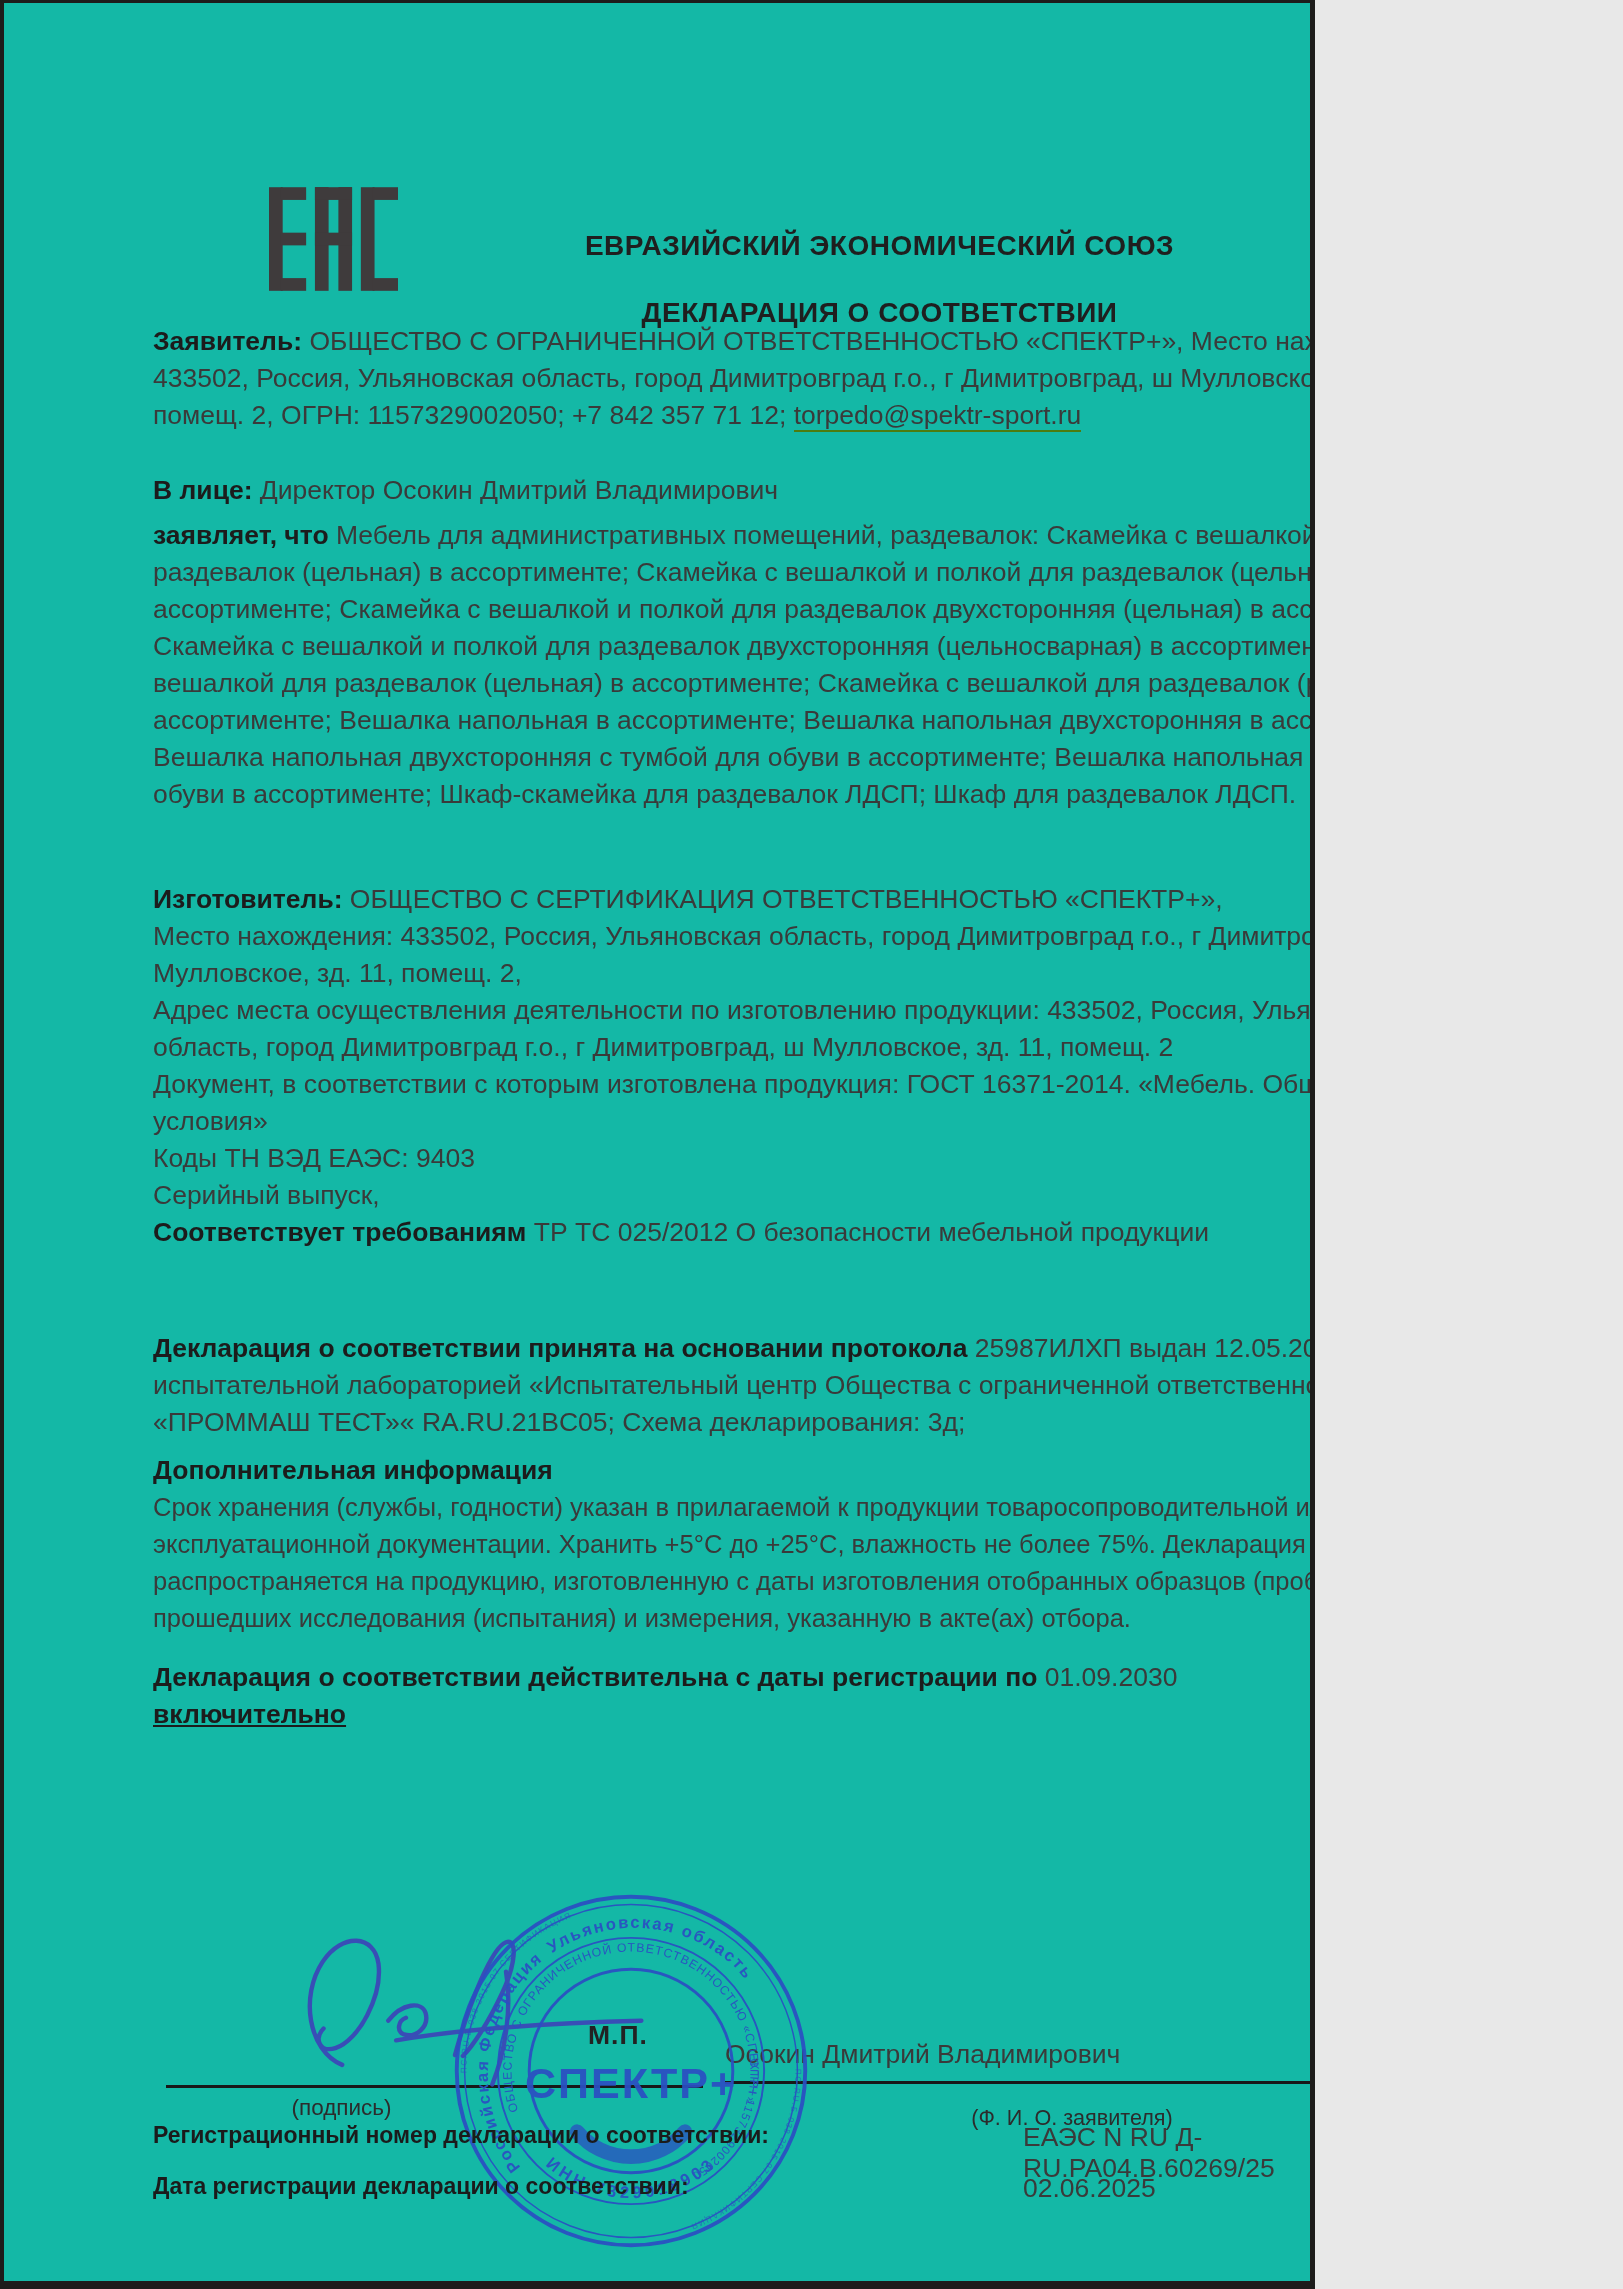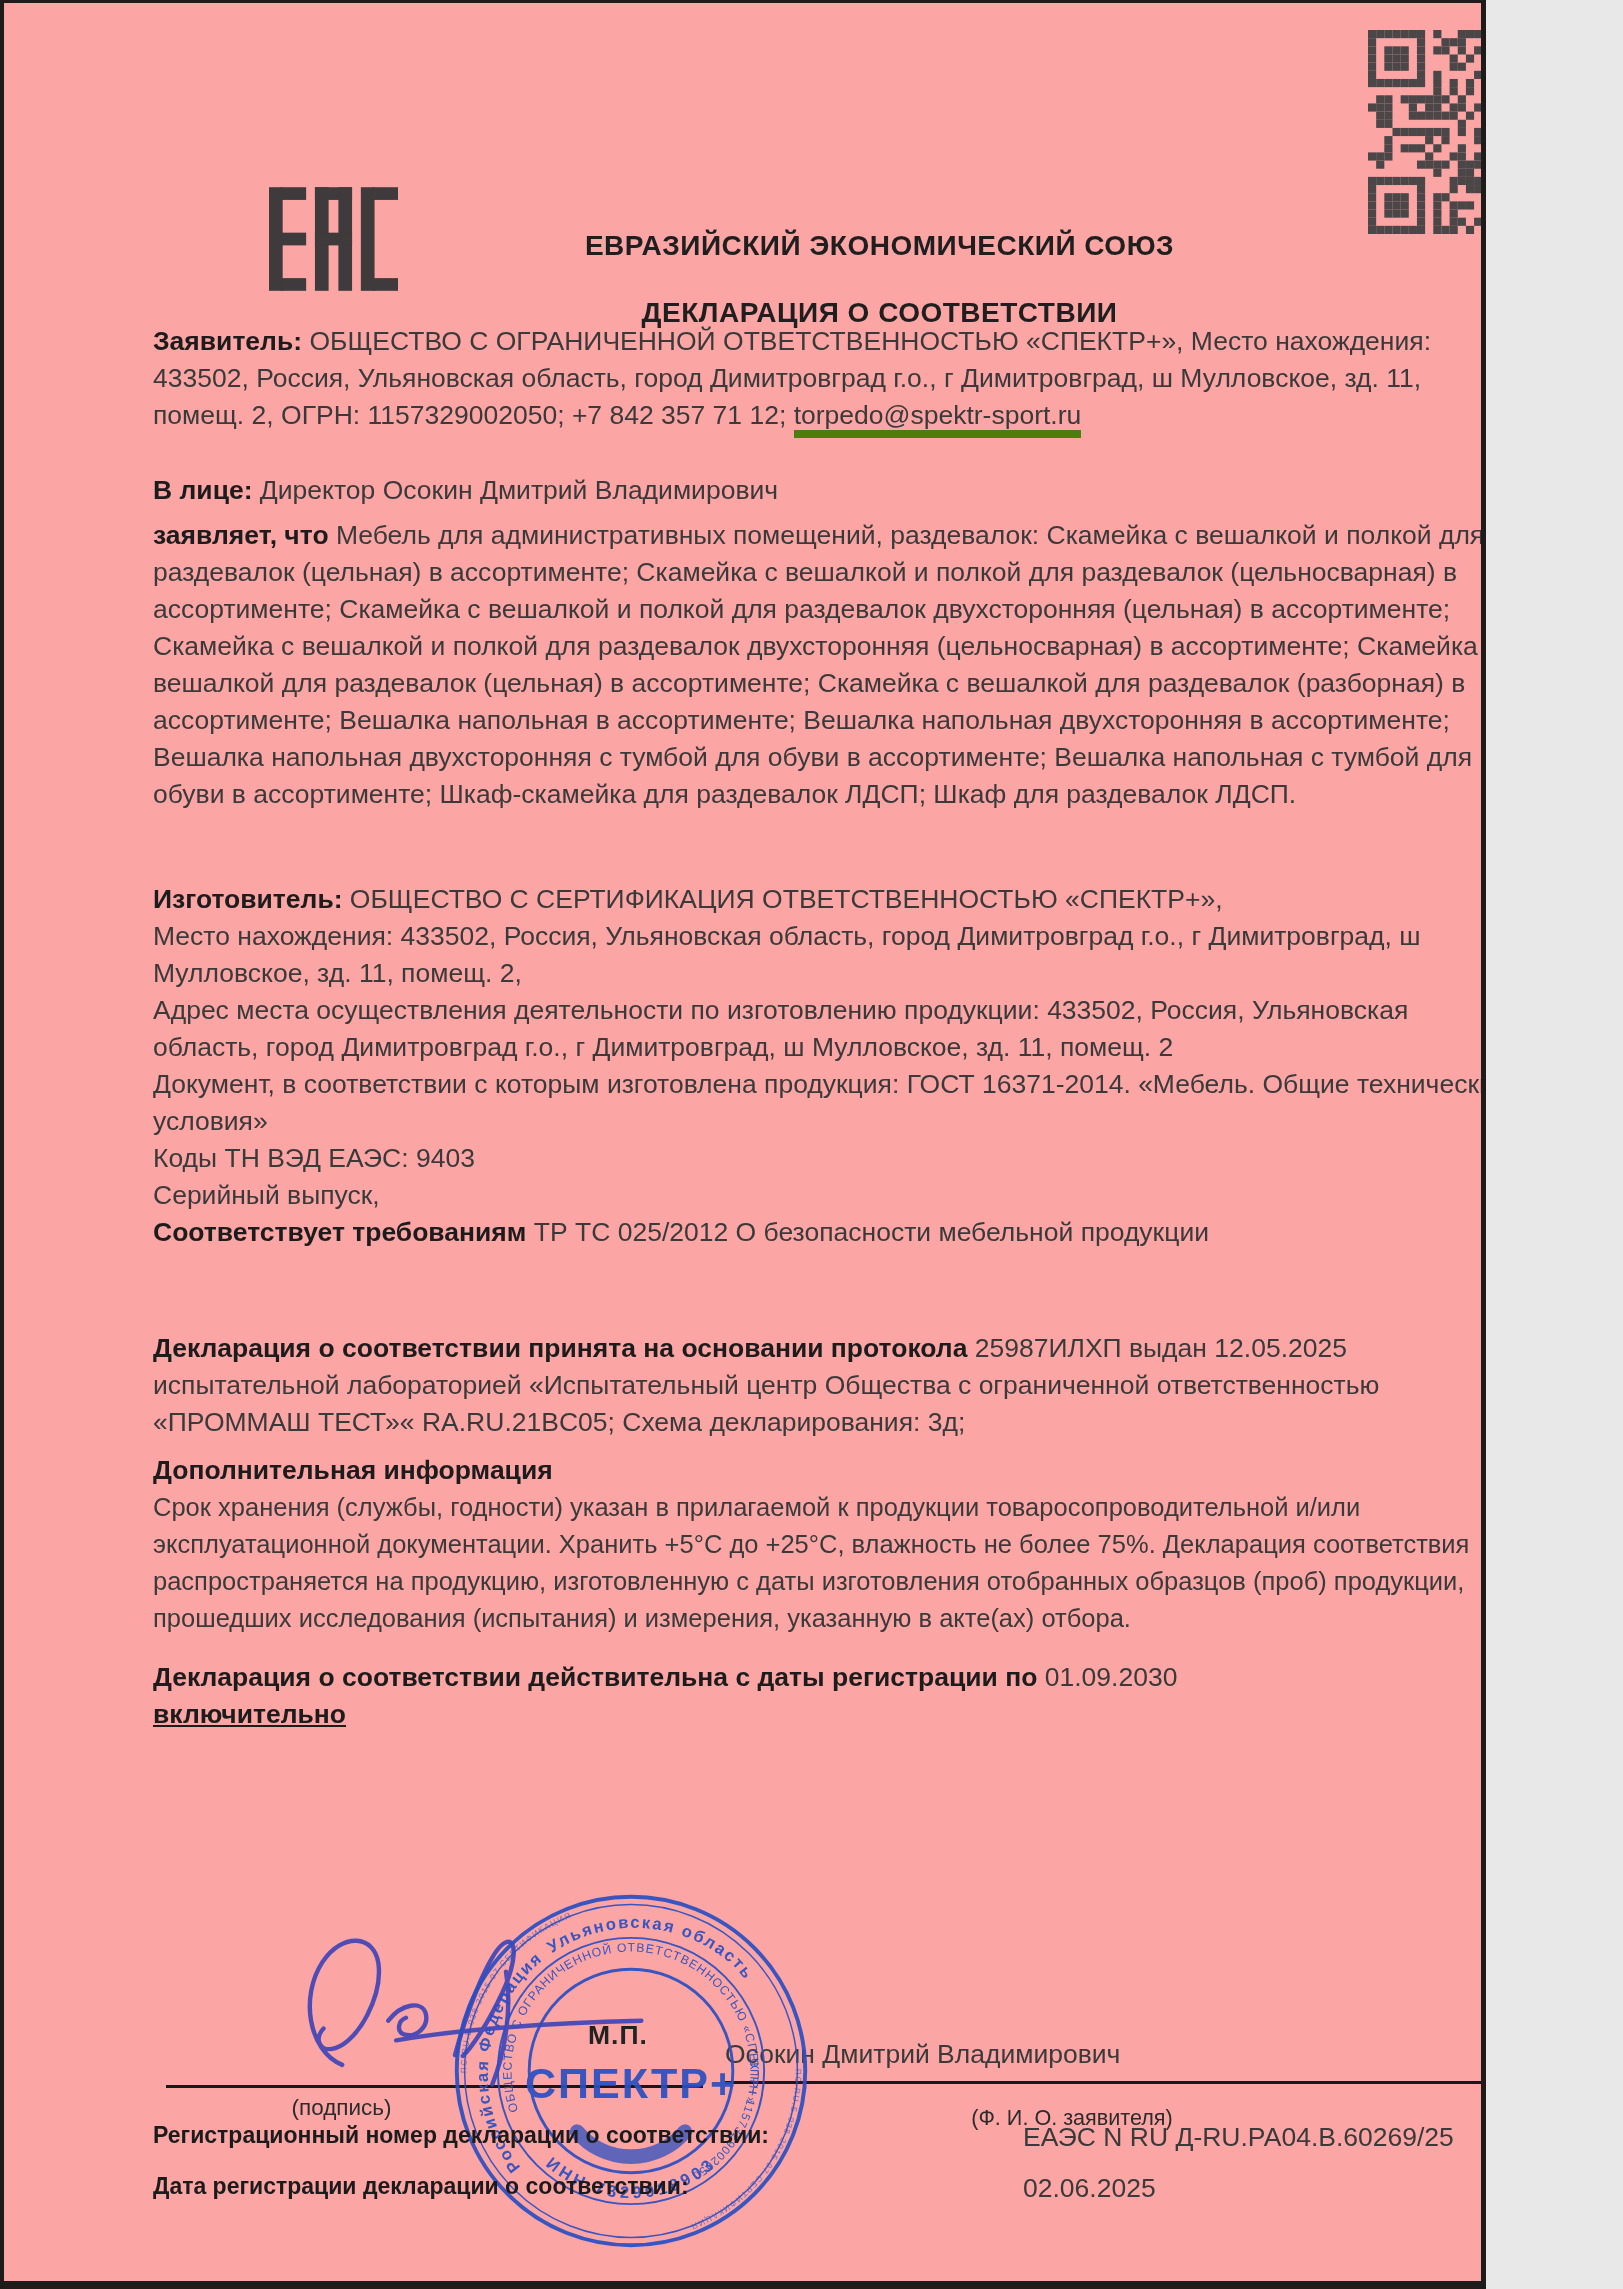--- a/index.html
+++ b/index.html
@@ -1,34 +1,34 @@
 <!DOCTYPE html>
 <html lang="ru"><head>
 <meta charset="utf-8">
 <style>
   html,body{margin:0;padding:0;background:#e8e8e8;}
   .page{
     position:relative;
-    width:1486px;height:2290px;
-    background:#fca5a5;
+    width:1315px;height:2290px;
+    background:#14b8a6;
     border-style:solid;border-color:#1d1c1b;
     border-width:3.9px 5.9px 9.8px 4.9px;
     box-sizing:border-box;
     font-family:"Liberation Sans", sans-serif;
     color:#343434;
     overflow:hidden;
   }
   .abs{position:absolute;}
   .doc-text{font-size:26.5px;line-height:37px;color:#3a3a3a;}
   .doc-text b,.b{font-weight:bold;color:#1c1c1c;}
   .para{left:149px;width:1357px;}
   .header-block{top:227px;left:255px;width:1241px;text-align:center;}
   .header-line{font-weight:bold;color:#1f1f1f;font-size:28px;letter-spacing:0.5px;}
   .header-line+.header-line{margin-top:35px;}
-  .email-link{color:#3a3a3a;text-decoration:none;border-bottom:8px solid #4d7c0f;}
+  .email-link{color:#3a3a3a;text-decoration:none;border-bottom:2px solid #4d7c0f;}
   .caption{font-size:22.5px;color:#2c2c2c;text-align:center;}
   .sig-line{height:2.9px;background:#181818;}
   .reg-label{font-weight:bold;color:#1b1b1b;font-size:23px;}
   .reg-value{font-size:26.5px;color:#3a3a3a;}
   .mp-label{font-weight:bold;color:#222;font-size:26.5px;letter-spacing:1px;}
   .stamp-wrap{opacity:.93;}
   .block-span{display:block;text-decoration:underline;}
 </style>
 </head>
 <body>

